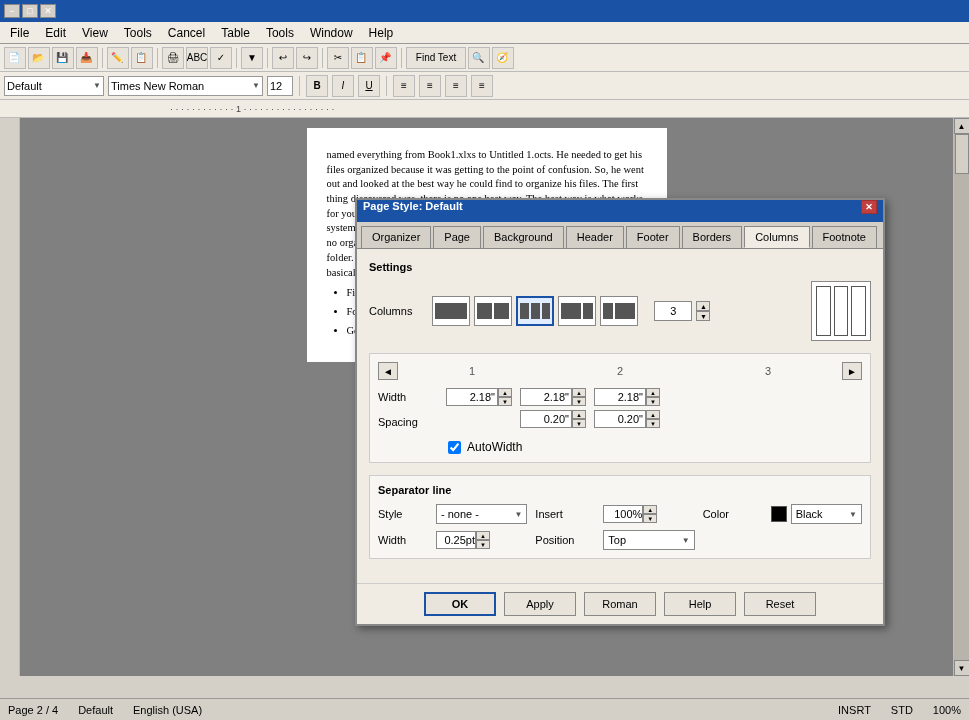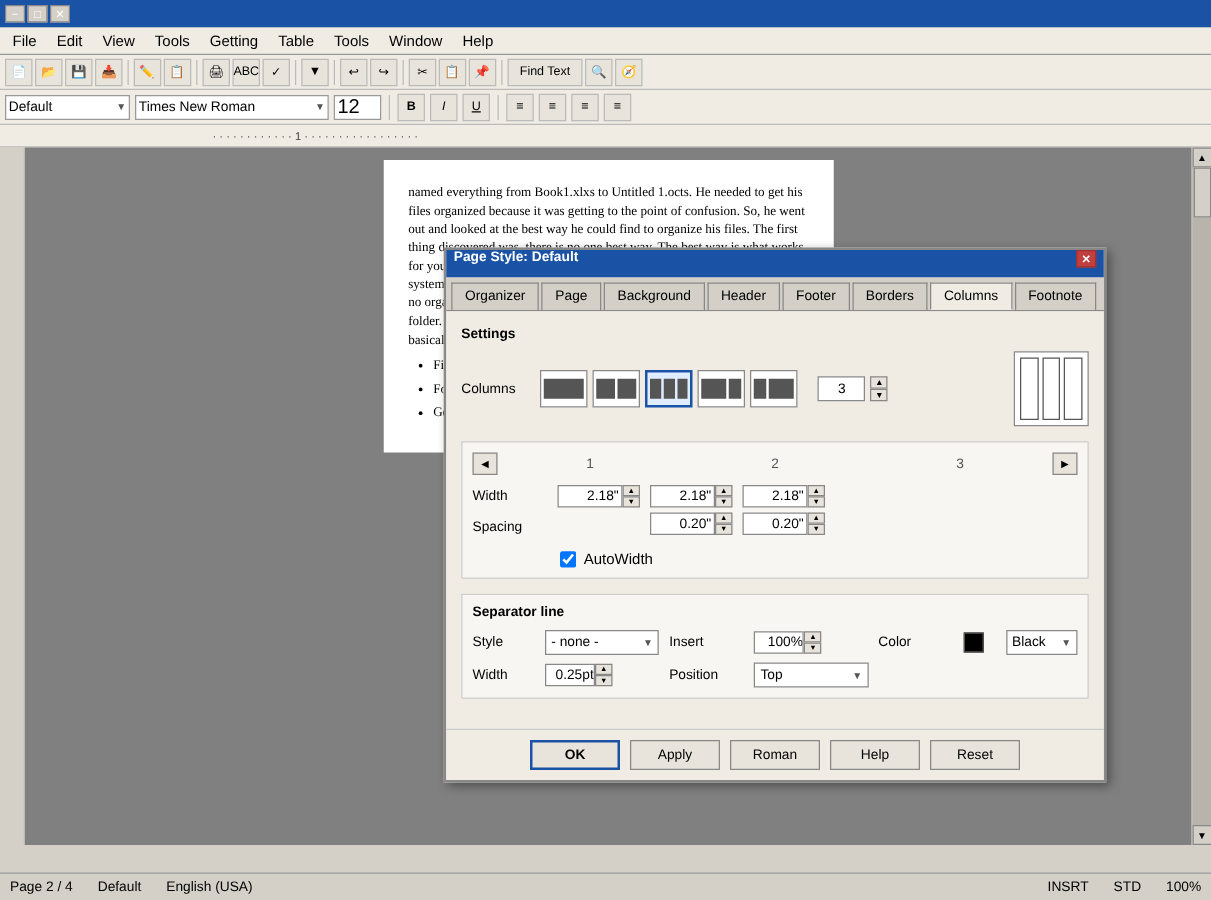--- a/index.html
+++ b/index.html
@@ -82,24 +82,24 @@
     }
     .font-box {
       width: 155px; height: 20px;
       background: white;
       border: 1px solid #999;
       font-size: 11px;
       padding: 0 2px;
       display: flex; align-items: center; justify-content: space-between;
     }
     .size-box {
-      width: 38px; height: 20px;
+      width: 26px; height: 20px;
       background: white;
       border: 1px solid #999;
-      font-size: 16px;
+      font-size: 11px;
       padding: 0 2px;
       display: flex; align-items: center;
     }
 
     
     #ruler {
       background: #f0ece4;
       height: 18px;
       border-bottom: 1px solid #bbb;
       padding: 0 20px;
@@ -463,21 +463,21 @@
     <div class="titlebar-btn">□</div>
     <div class="titlebar-btn">✕</div>
   </div>
 </div>
 
 <div id="menubar">
   <span class="menu-item">File</span>
   <span class="menu-item">Edit</span>
   <span class="menu-item">View</span>
   <span class="menu-item">Tools</span>
-  <span class="menu-item">Getting</span>
+  <span class="menu-item">Cancel</span>
   <span class="menu-item">Table</span>
   <span class="menu-item">Tools</span>
   <span class="menu-item">Window</span>
   <span class="menu-item">Help</span>
 </div>
 
 <div id="toolbar1">
   <div class="toolbar-btn">📄</div>
   <div class="toolbar-btn">📂</div>
   <div class="toolbar-btn">💾</div>
@@ -721,21 +721,21 @@
             <span class="sep-label">Insert</span>
             <div class="ws-input-group">
               <input type="text" class="sep-pct" value="100%" style="">
               <div class="ws-spin">
                 <div class="ws-spin-btn">▲</div>
                 <div class="ws-spin-btn">▼</div>
               </div>
             </div>
 
             <span class="sep-label">Color</span>
-            <div style="display:flex; align-items:center; gap:18px;">
+            <div style="display:flex; align-items:center; gap:4px;">
               <span class="color-box"></span>
               <div class="sep-select" style="flex:1;">
                 <span>Black</span>
                 <span class="dropdown-arrow">▼</span>
               </div>
             </div>
 
             <span class="sep-label">Width</span>
             <div class="ws-input-group">
               <input type="text" class="sep-pct" value="0.25pt" style="">

